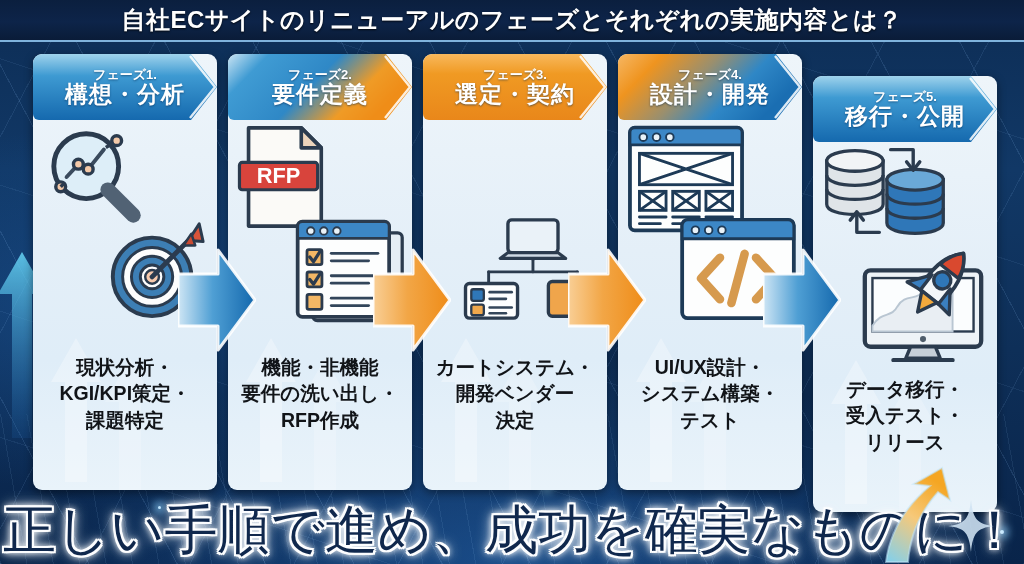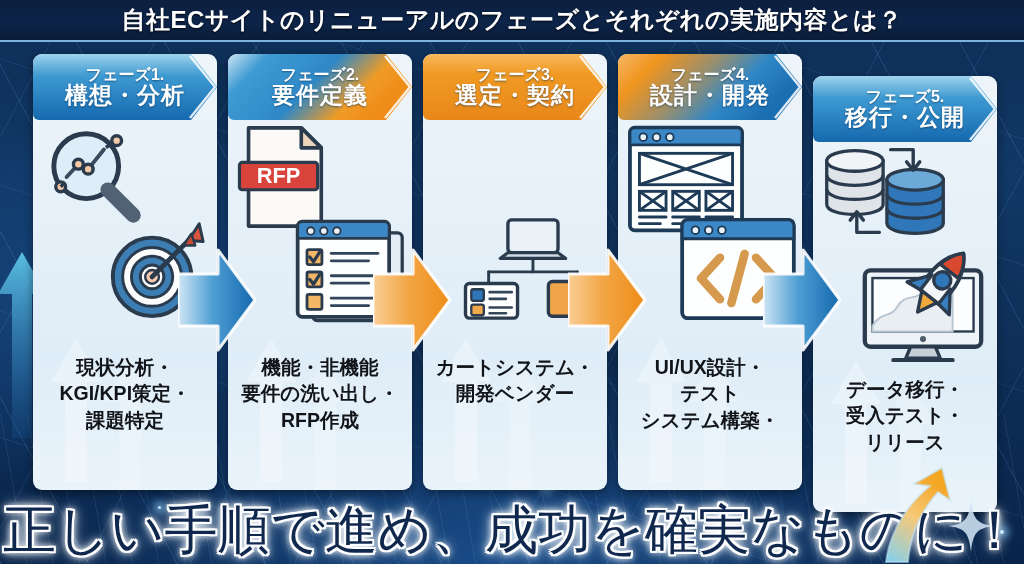--- a/index.html
+++ b/index.html
@@ -42,21 +42,21 @@
     box-shadow:0 3px 10px rgba(0,0,0,.45);overflow:hidden;}
   .card .watermark{position:absolute;left:0;right:0;top:90px;bottom:0;pointer-events:none;}
   .card .wm-arrow{position:absolute;bottom:6px;width:54px;height:150px;opacity:.55;}
 
   .hdr{position:relative;height:66px;border-radius:8px 8px 0 0;overflow:hidden;}
   .hdr .inner{position:absolute;inset:0;}
   .hdr .txt{position:absolute;inset:0;display:flex;flex-direction:column;
     align-items:center;justify-content:center;line-height:1.08;}
   .hdr .l1,.hdr .l2{color:#fff;font-weight:bold;white-space:nowrap;
     text-shadow:0 1px 2px rgba(0,40,80,.55);}
-  .hdr .l1{font-size:16px;}
+  .hdr .l1{font-size:13px;}
   .hdr .l2{font-size:23px;letter-spacing:1px;}
 
   .icons{position:absolute;left:0;right:0;top:66px;height:232px;}
   .capt{position:absolute;left:6px;right:6px;top:300px;text-align:center;
     color:#111418;font-weight:bold;font-size:19.5px;line-height:1.35;}
   .capt div{white-space:nowrap;}
 
   
   .conn{position:absolute;top:248px;width:78px;height:104px;}
 
@@ -278,20 +278,21 @@
                   <path d="M31 101 H48"></path>
   </g>
   <rect x="92" y="68" width="54" height="36" rx="4" fill="#f0a54b" stroke="#2b3b4e" stroke-width="3.5"></rect>
   <path d="M119 104 V112 M106 114 H132" stroke="#2b3b4e" stroke-width="3.4" stroke-linecap="round"></path>
  </svg></span></div>
     </div>
 
     <div class="capt">
           <div>カートシステム・</div>
           <div>開発ベンダー</div>
+          <div>決定</div>
         </div>
   </div>
       <div class="card" style="left: 618px;">
     <div class="hdr">
       <svg class="inner" viewBox="0 0 184 66" preserveAspectRatio="none">
         <defs>
               <linearGradient id="hg3" x1="0" y1="0" x2="1" y2=".35">
                 <stop offset="0" stop-color="#f6b763"></stop>
                 <stop offset=".22" stop-color="#ef941f"></stop>
                 <stop offset=".5" stop-color="#9a8f6e"></stop>
@@ -352,22 +353,22 @@
   <g fill="none" stroke="#d69a4e" stroke-width="9" stroke-linecap="round" stroke-linejoin="round">
    <path d="M46 44 L26 66 L46 88"></path>
                   <path d="M84 44 L104 66 L84 88"></path>
                   <path d="M72 40 L58 92"></path>
   </g>
  </svg></span></div>
     </div>
 
     <div class="capt">
           <div>UI/UX設計・</div>
+          <div>システム構築・</div>
           <div>テスト</div>
-          <div>システム構築・</div>
         </div>
   </div>
       <div class="card" style="left: 813px; margin-top: 22px;">
     <div class="hdr">
       <svg class="inner" viewBox="0 0 184 66" preserveAspectRatio="none">
         <defs>
               <linearGradient id="hg4" x1="0" y1="0" x2="0" y2="1">
                 <stop offset="0" stop-color="#9fd3ec"></stop>
                 <stop offset=".33" stop-color="#3e9ad2"></stop>
                 <stop offset="1" stop-color="#1569ae"></stop>

